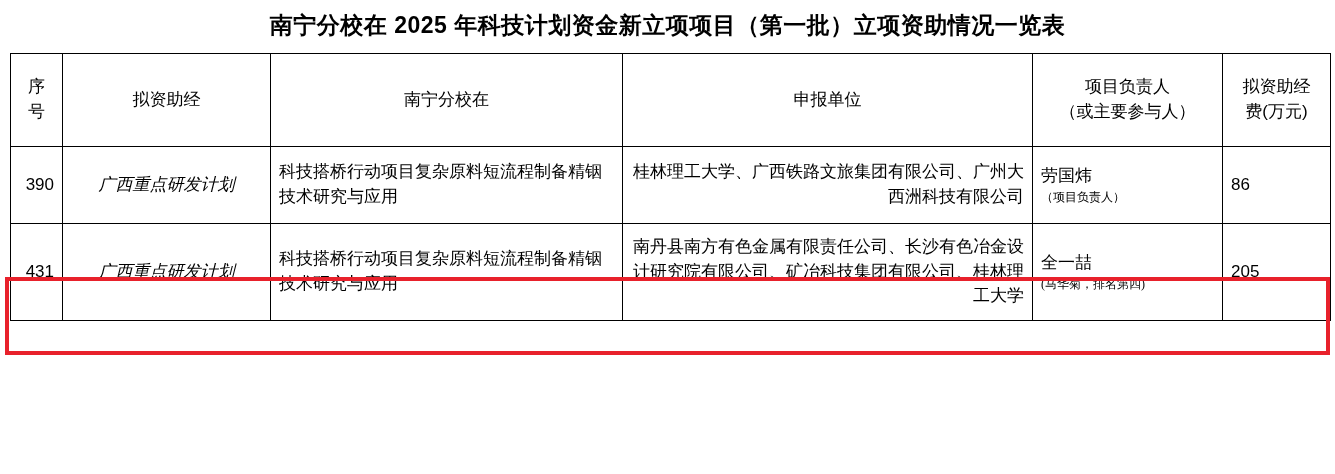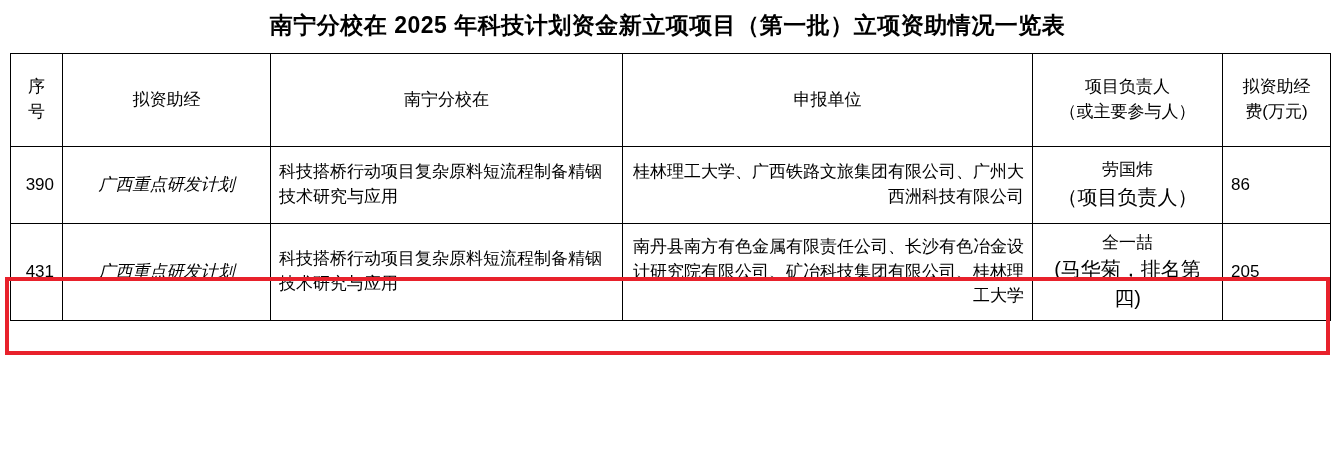--- a/index.html
+++ b/index.html
@@ -71,29 +71,29 @@
   }
   td.c-name {
     text-align: left;
     font-size: 17px;
   }
   td.c-unit {
     text-align: right;
     font-size: 17px;
   }
   td.c-leader {
-    text-align: center;
     font-size: 17px;
+    font-family: Liberation Serif, serif;
   }
   td.c-amount {
     font-size: 19px;
   }
   .sub {
     display: block;
-    font-size: 20px;
+    font-size: 12px;
   }
   tr.row-0 td { height: 68px; }
   tr.row-1 td { height: 68px; }
   tr.row-2 td { height: 68px; }
   tr.row-3 td { height: 88px; }
 
   
   .highlight-box {
     position: absolute;
     left: 5px;

